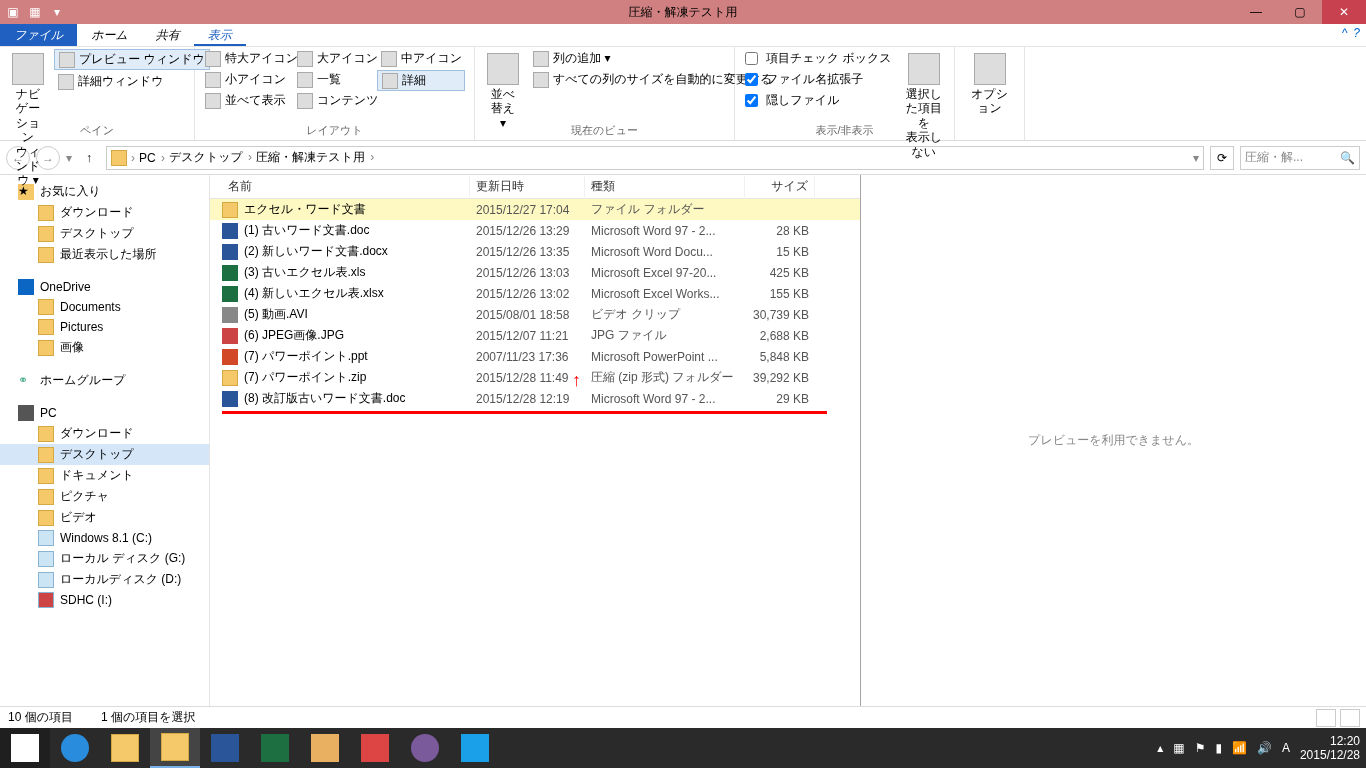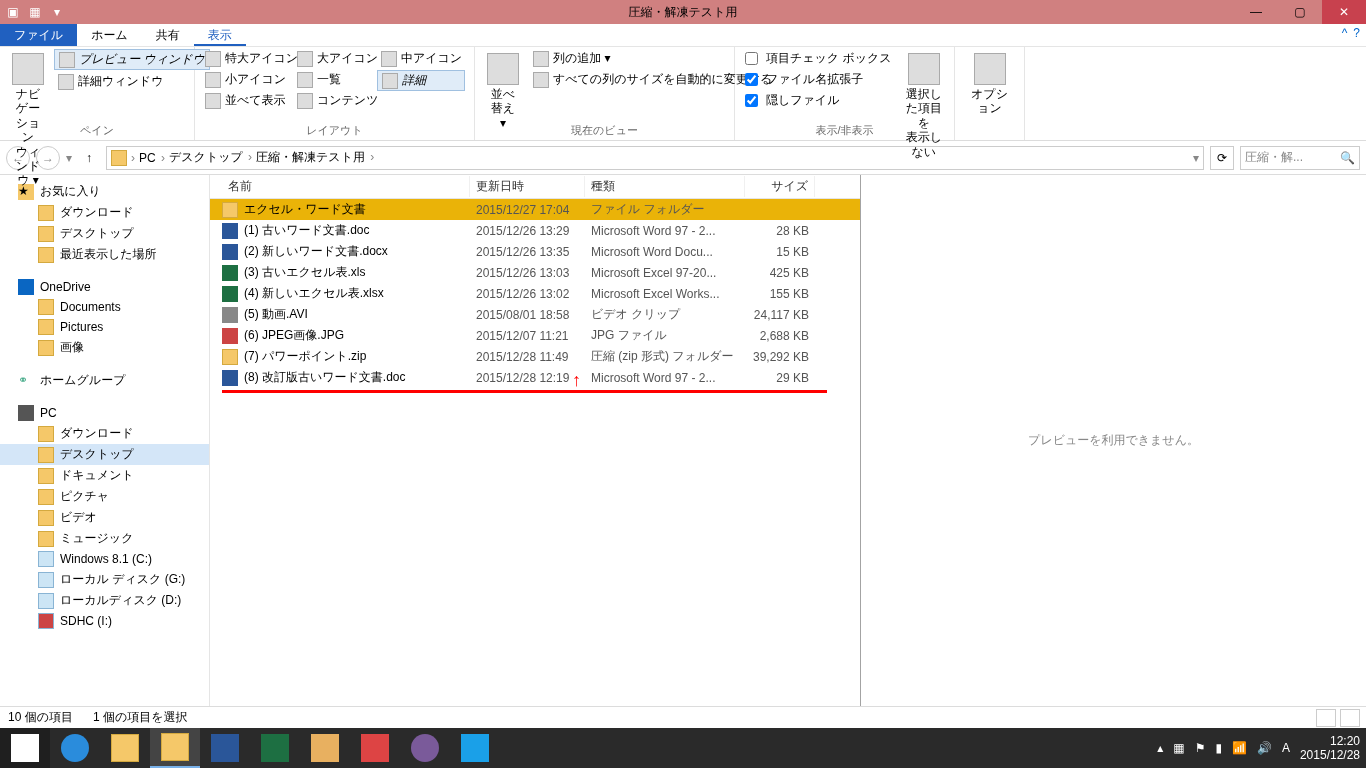--- a/index.html
+++ b/index.html
@@ -8,37 +8,37 @@
 
 .titlebar { height: 24px; background: #d08080; display: flex; align-items: center; position: relative; }
 .titlebar .qat { display: flex; gap: 4px; padding: 0 4px; }
 .titlebar .qat span { width: 18px; height: 18px; display: inline-flex; align-items: center; justify-content: center; color: #fff; }
 .titlebar .title { position: absolute; left: 50%; transform: translateX(-50%); color: #000; font-size: 12px; }
 .titlebar .win-controls { position: absolute; right: 0; display: flex; }
 .titlebar .win-controls div { width: 44px; height: 24px; display: flex; align-items: center; justify-content: center; color: #000; }
 .titlebar .win-controls .close { background: #c8414e; color: #fff; }
 
 
-.tabbar { height: 23px; background: #fff; display: flex; border-bottom: 1px solid #e5e5e5; position: relative; }
+.tabbar { height: 23px; background: #fff; display: flex; border-bottom: 1px solid #e5e5e5; position: relative; font-style: italic; }
 .tabbar .tab { padding: 3px 14px; font-size: 12px; cursor: pointer; }
 .tabbar .tab.file { background: #2060c0; color: #fff; }
 .tabbar .tab.active { border-bottom: 2px solid #2060c0; color: #2060c0; }
 .tabbar .help { position: absolute; right: 6px; top: 2px; display: flex; gap: 6px; color: #0066cc; }
 
 
 .ribbon { height: 94px; background: #fff; border-bottom: 1px solid #dcdcdc; display: flex; }
 .ribbon-group { border-right: 1px solid #e5e5e5; padding: 2px 6px; display: flex; flex-direction: column; position: relative; }
 .ribbon-group-body { flex: 1; display: flex; gap: 4px; align-items: flex-start; }
 .ribbon-group-label { position: absolute; bottom: 2px; left: 0; right: 0; text-align: center; font-size: 11px; color: #666; }
 .rib-btn-lg { display: flex; flex-direction: column; align-items: center; gap: 2px; padding: 4px 6px; text-align: center; line-height: 1.2; }
 .rib-btn-lg .ic { width: 32px; height: 32px; background: #ddd; border: 1px solid #aaa; }
 .rib-col { display: flex; flex-direction: column; gap: 2px; }
 .rib-item { display: flex; align-items: center; gap: 4px; padding: 1px 4px; font-size: 12px; white-space: nowrap; }
 .rib-item .ic-sm { width: 16px; height: 16px; background: #ddd; border: 1px solid #aaa; flex-shrink: 0; }
-.rib-item.sel { border: 1px solid #a0c0e0; background: #e0ecf8; font-style: italic; }
+.rib-item.sel { border: 1px solid #a0c0e0; background: #e0ecf8; }
 .rib-item input[type=checkbox] { margin-right: 4px; }
 
 
 .locbar { height: 34px; border-bottom: 1px solid #dcdcdc; display: flex; align-items: center; padding: 4px 6px; gap: 6px; }
 .locbar .nav-btn { width: 24px; height: 24px; border: 1px solid #ccc; border-radius: 12px; display: flex; align-items: center; justify-content: center; color: #888; }
 .locbar .uparrow { width: 22px; height: 22px; display: flex; align-items: center; justify-content: center; }
 .locbar .address { flex: 1; height: 24px; border: 1px solid #ccc; display: flex; align-items: center; padding: 0 4px; gap: 4px; }
 .locbar .address .crumb::after { content: " ›"; color: #888; margin-left: 2px; }
 .locbar .address .crumb:last-child::after { content: ""; }
 .locbar .refresh { width: 24px; height: 24px; border: 1px solid #ccc; display: flex; align-items: center; justify-content: center; }
@@ -60,38 +60,38 @@
 
 .file-pane { flex: 1; display: flex; flex-direction: column; border-right: 1px solid #a3a3a3; }
 .file-header { display: flex; border-bottom: 1px solid #e5e5e5; height: 24px; align-items: center; color: #333; }
 .file-header div { padding: 2px 6px; border-right: 1px solid #f0f0f0; }
 .col-name { width: 260px; }
 .col-date { width: 115px; }
 .col-type { width: 160px; }
 .col-size { width: 70px; text-align: right; }
 .file-list { flex: 1; }
 .file-row { display: flex; align-items: center; height: 21px; padding: 0 0; }
-.file-row.selected { background: #eab308; }
+.file-row.selected { background: #fef9c3; }
 .file-row .c-name { width: 260px; padding-left: 12px; display: flex; align-items: center; gap: 6px; white-space: nowrap; overflow: hidden; }
 .file-row .c-name .ic { width: 16px; height: 16px; flex-shrink: 0; }
 .file-row .c-date { width: 115px; color: #555; padding-left: 6px; }
 .file-row .c-type { width: 160px; color: #555; padding-left: 6px; white-space: nowrap; overflow: hidden; text-overflow: ellipsis; }
 .file-row .c-size { width: 70px; color: #555; text-align: right; padding-right: 6px; }
 .ic-doc { background: #2a5699; }
 .ic-xls { background: #1d6f42; }
 .ic-avi { background: #888; }
 .ic-jpg { background: #c44; }
 .ic-ppt { background: #d24726; }
 .ic-zip { background: #f5c869; border: 1px solid #d4a93f; }
 .annotation-underline { height: 3px; background: red; margin-top: 2px; width: 605px; margin-left: 12px; }
 
 .preview-pane { width: 505px; display: flex; align-items: center; justify-content: center; color: #888; font-size: 12px; }
 
 
-.statusbar { height: 22px; border-top: 1px solid #dcdcdc; display: flex; align-items: center; padding: 0 8px; gap: 20px; font-size: 12px; position: relative; }
+.statusbar { height: 22px; border-top: 1px solid #dcdcdc; display: flex; align-items: center; padding: 0 8px; gap: 28px; font-size: 12px; position: relative; }
 .statusbar .view-icons { position: absolute; right: 6px; display: flex; gap: 4px; }
 .statusbar .view-icons div { width: 20px; height: 18px; border: 1px solid #ccc; }
 
 
 .taskbar { height: 40px; background: #2a2a2a; display: flex; align-items: center; padding: 0 0; position: relative; }
 .taskbar .tb-item { width: 50px; height: 40px; display: flex; align-items: center; justify-content: center; }
 .taskbar .tb-item.active { background: #444; border-bottom: 2px solid #78b0e8; }
 .taskbar .ic { width: 28px; height: 28px; }
 .tb-start { background: #1f1f1f; }
 .taskbar .tray { position: absolute; right: 6px; display: flex; align-items: center; color: #fff; gap: 10px; font-size: 11px; }
@@ -323,24 +323,20 @@
       </div>
     <div class="nav-item sub">
         <span class="ic ic-folder"></span>
         <span>ピクチャ</span>
       </div>
     <div class="nav-item sub">
         <span class="ic ic-folder"></span>
         <span>ビデオ</span>
       </div>
     <div class="nav-item sub">
-        <span class="ic ic-folder"></span>
-        <span>ミュージック</span>
-      </div>
-    <div class="nav-item sub">
         <span class="ic ic-drive"></span>
         <span>Windows 8.1 (C:)</span>
       </div>
     <div class="nav-item sub">
         <span class="ic ic-drive"></span>
         <span>ローカル ディスク (G:)</span>
       </div>
     <div class="nav-item sub">
         <span class="ic ic-drive"></span>
         <span>ローカルディスク (D:)</span>
@@ -404,30 +400,39 @@
           <div class="c-type">Microsoft Excel Works...</div>
           <div class="c-size">155 KB</div>
         </div>
         <div class="file-row">
           <div class="c-name">
             <span class="ic ic-avi"></span>
             <span>(5) 動画.AVI</span>
           </div>
           <div class="c-date">2015/08/01 18:58</div>
           <div class="c-type">ビデオ クリップ</div>
-          <div class="c-size">24,117 KB</div>
+          <div class="c-size">30,739 KB</div>
         </div>
         <div class="file-row">
           <div class="c-name">
             <span class="ic ic-jpg"></span>
             <span>(6) JPEG画像.JPG</span>
           </div>
           <div class="c-date">2015/12/07 11:21</div>
           <div class="c-type">JPG ファイル</div>
           <div class="c-size">2,688 KB</div>
+        </div>
+        <div class="file-row">
+          <div class="c-name">
+            <span class="ic ic-ppt"></span>
+            <span>(7) パワーポイント.ppt</span>
+          </div>
+          <div class="c-date">2007/11/23 17:36</div>
+          <div class="c-type">Microsoft PowerPoint ...</div>
+          <div class="c-size">5,848 KB</div>
         </div>
         <div class="file-row">
           <div class="c-name">
             <span class="ic ic-zip"></span>
             <span>(7) パワーポイント.zip</span>
           </div>
           <div class="c-date">2015/12/28 11:49</div>
           <div class="c-type">圧縮 (zip 形式) フォルダー</div>
           <div class="c-size">39,292 KB</div>
         </div>

